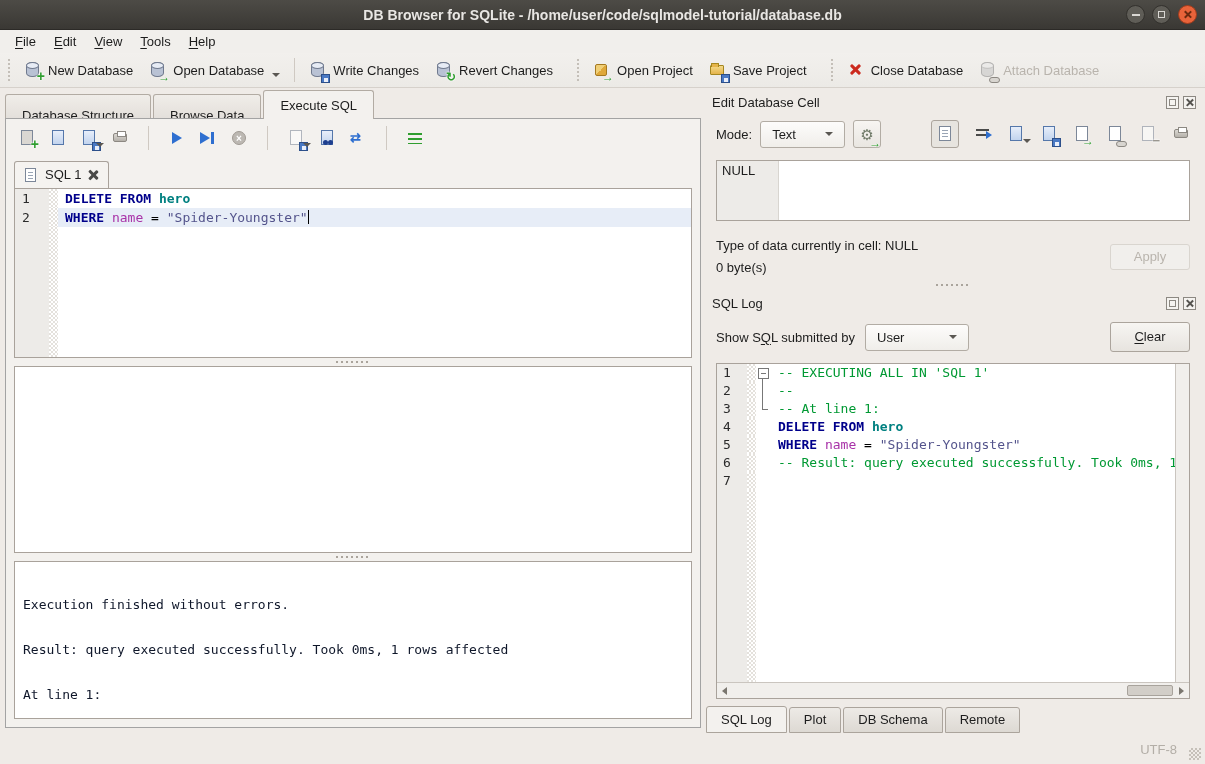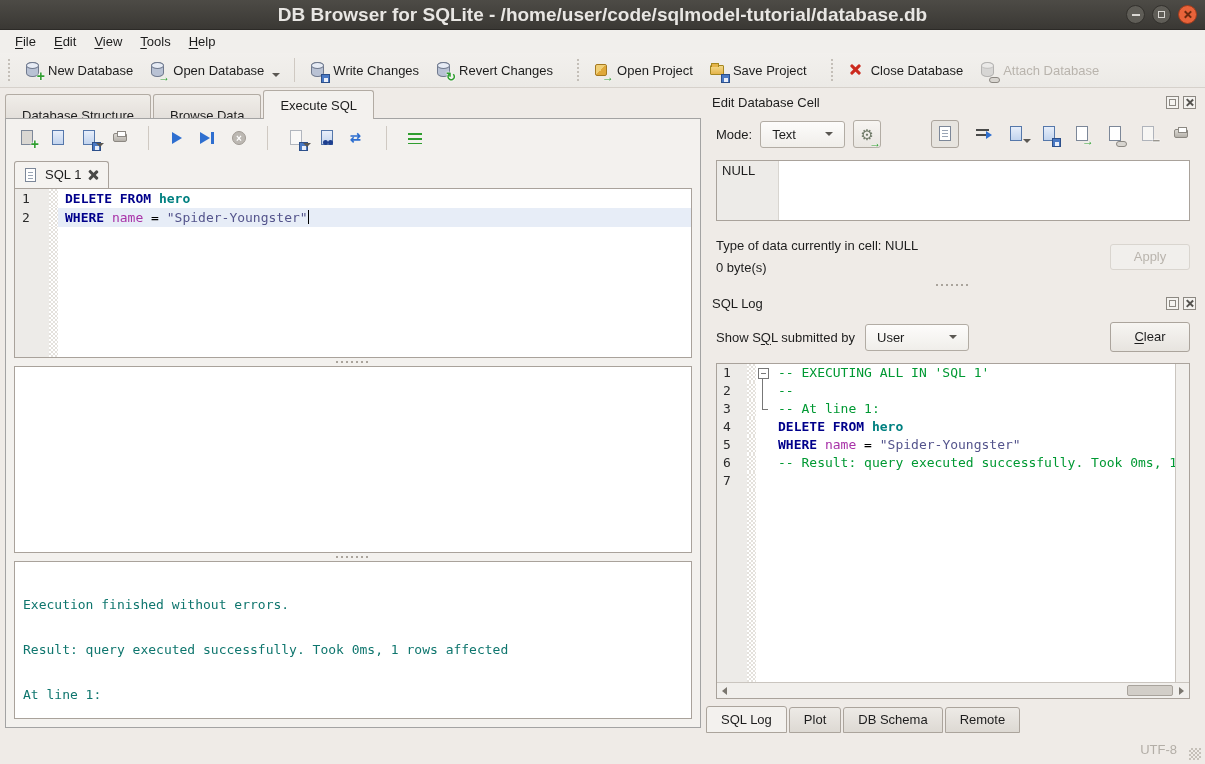--- a/index.html
+++ b/index.html
@@ -11,21 +11,21 @@
     background: #efebe7;
     position: relative;
   }
   
   .titlebar {
     position:absolute; left:0; top:0; right:0; height:30px;
     background: linear-gradient(#4d4b46, #3a3834);
     border-bottom: 1px solid #2c2a27;
     display:flex; align-items:center; justify-content:center;
   }
-  .titlebar .title { color:#e8e6e3; font-weight:bold; font-size:19px; }
+  .titlebar .title { color:#e8e6e3; font-weight:bold; font-size:14px; }
   .winbtns { position:absolute; right:8px; top:5px; display:flex; gap:7px; }
   .winbtn { width:19px; height:19px; border-radius:50%; background:#5f5d57;
     border:1px solid #33312d; display:flex; align-items:center; justify-content:center; }
   .winbtn.close { background:#e8633a; border-color:#a33c1c; }
   .sym-min { width:8px; height:2px; background:#d9d7d3; }
   .sym-max { width:7px; height:7px; border:1.5px solid #d9d7d3; }
   .sym-x { position:relative; width:9px; height:9px; }
   .sym-x::before,.sym-x::after { content:""; position:absolute; left:4px; top:0;
     width:1.8px; height:9px; background:#6b2a10; }
   .sym-x::before { transform:rotate(45deg);} .sym-x::after { transform:rotate(-45deg);}
@@ -132,21 +132,21 @@
   .tok-tbl { color:#008080; font-weight:bold; }
   .tok-id { color:#a832a8; }
   .tok-str { color:#54548c; }
   .tok-cmt { color:#009933; }
   .tok-pl { color:#000; }
   .splitter { height:8px; display:flex; align-items:center; justify-content:center; }
   .splitter .dots { width:34px; height:2px;
     background:repeating-linear-gradient(90deg,#aaa49c 0 2px,transparent 2px 5px); }
   .results-frame { flex:1; }
   .msg-frame { height:158px; margin-bottom:8px; padding:5px 8px;
-    font-family:"DejaVu Sans Mono", monospace; font-size:13px; line-height:15px; color:#0f766e; white-space:pre; }
+    font-family:"DejaVu Sans Mono", monospace; font-size:13px; line-height:15px; color:#0f172a; white-space:pre; }
   
   .right-panel { position:absolute; left:706px; right:5px; top:90px; bottom:31px; display:flex; flex-direction:column; }
   .dock-header { height:24px; display:flex; align-items:center; padding:2px 4px 2px 6px; }
   .dock-title { flex:1; }
   .dock-icons { display:flex; gap:4px; align-items:center; }
   .dkicon { width:13px; height:13px; border:1px solid #8c8882; background:#f5f3f0; position:relative; }
   .dkicon.float::before { content:""; position:absolute; left:2px; top:2px; right:2px; bottom:2px; border:1px solid #8c8882; }
   .dkicon.close::before,.dkicon.close::after { content:""; position:absolute; left:5px; top:1px; width:1.5px; height:9px; background:#55534f; }
   .dkicon.close::before{transform:rotate(45deg);} .dkicon.close::after{transform:rotate(-45deg);}
   .controls-row { height:40px; display:flex; align-items:center; padding:0 10px; gap:8px; }

